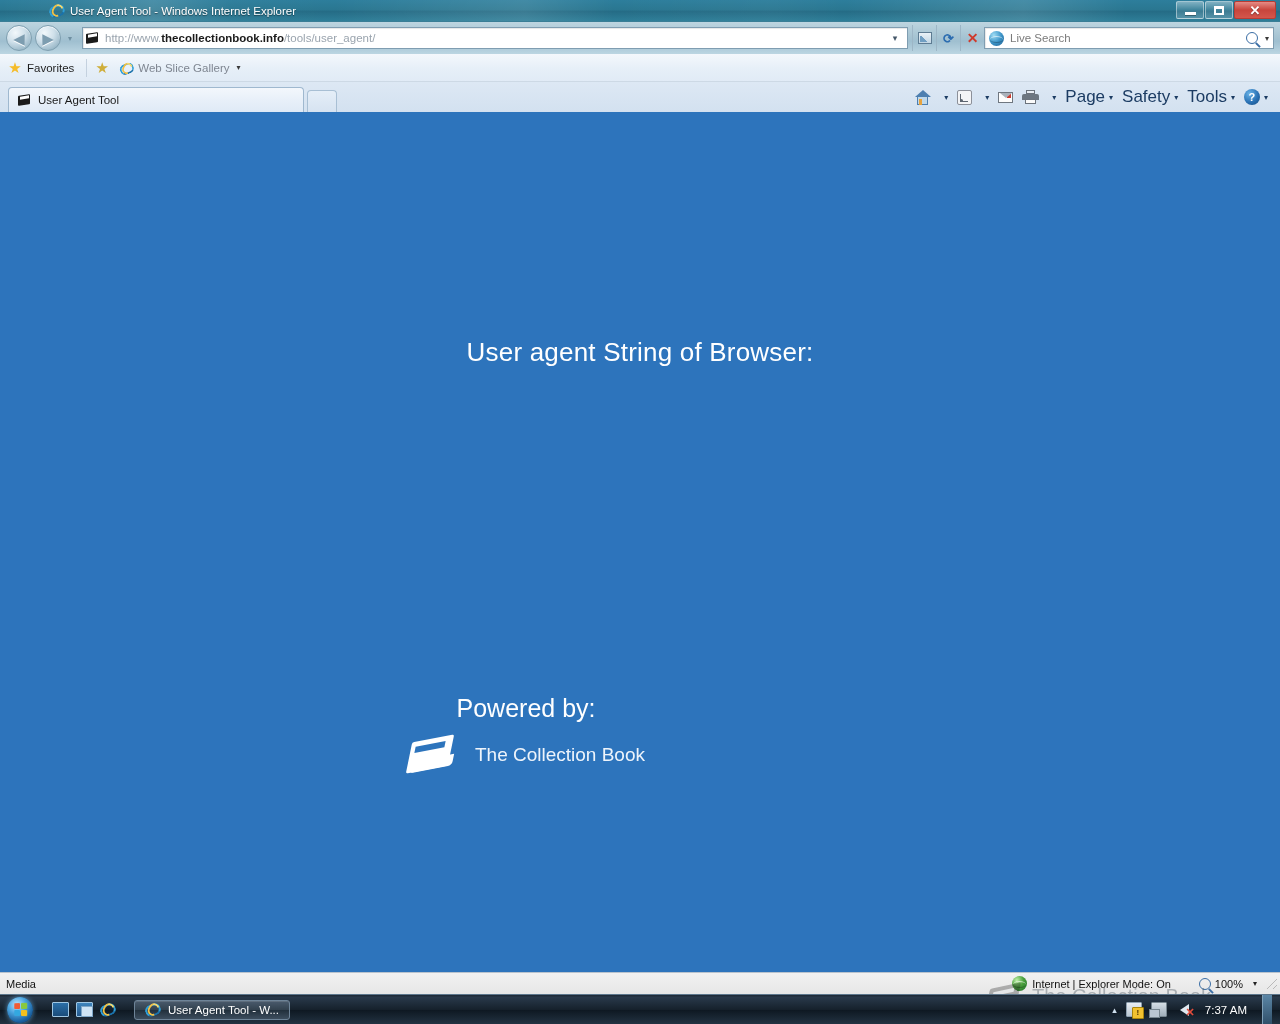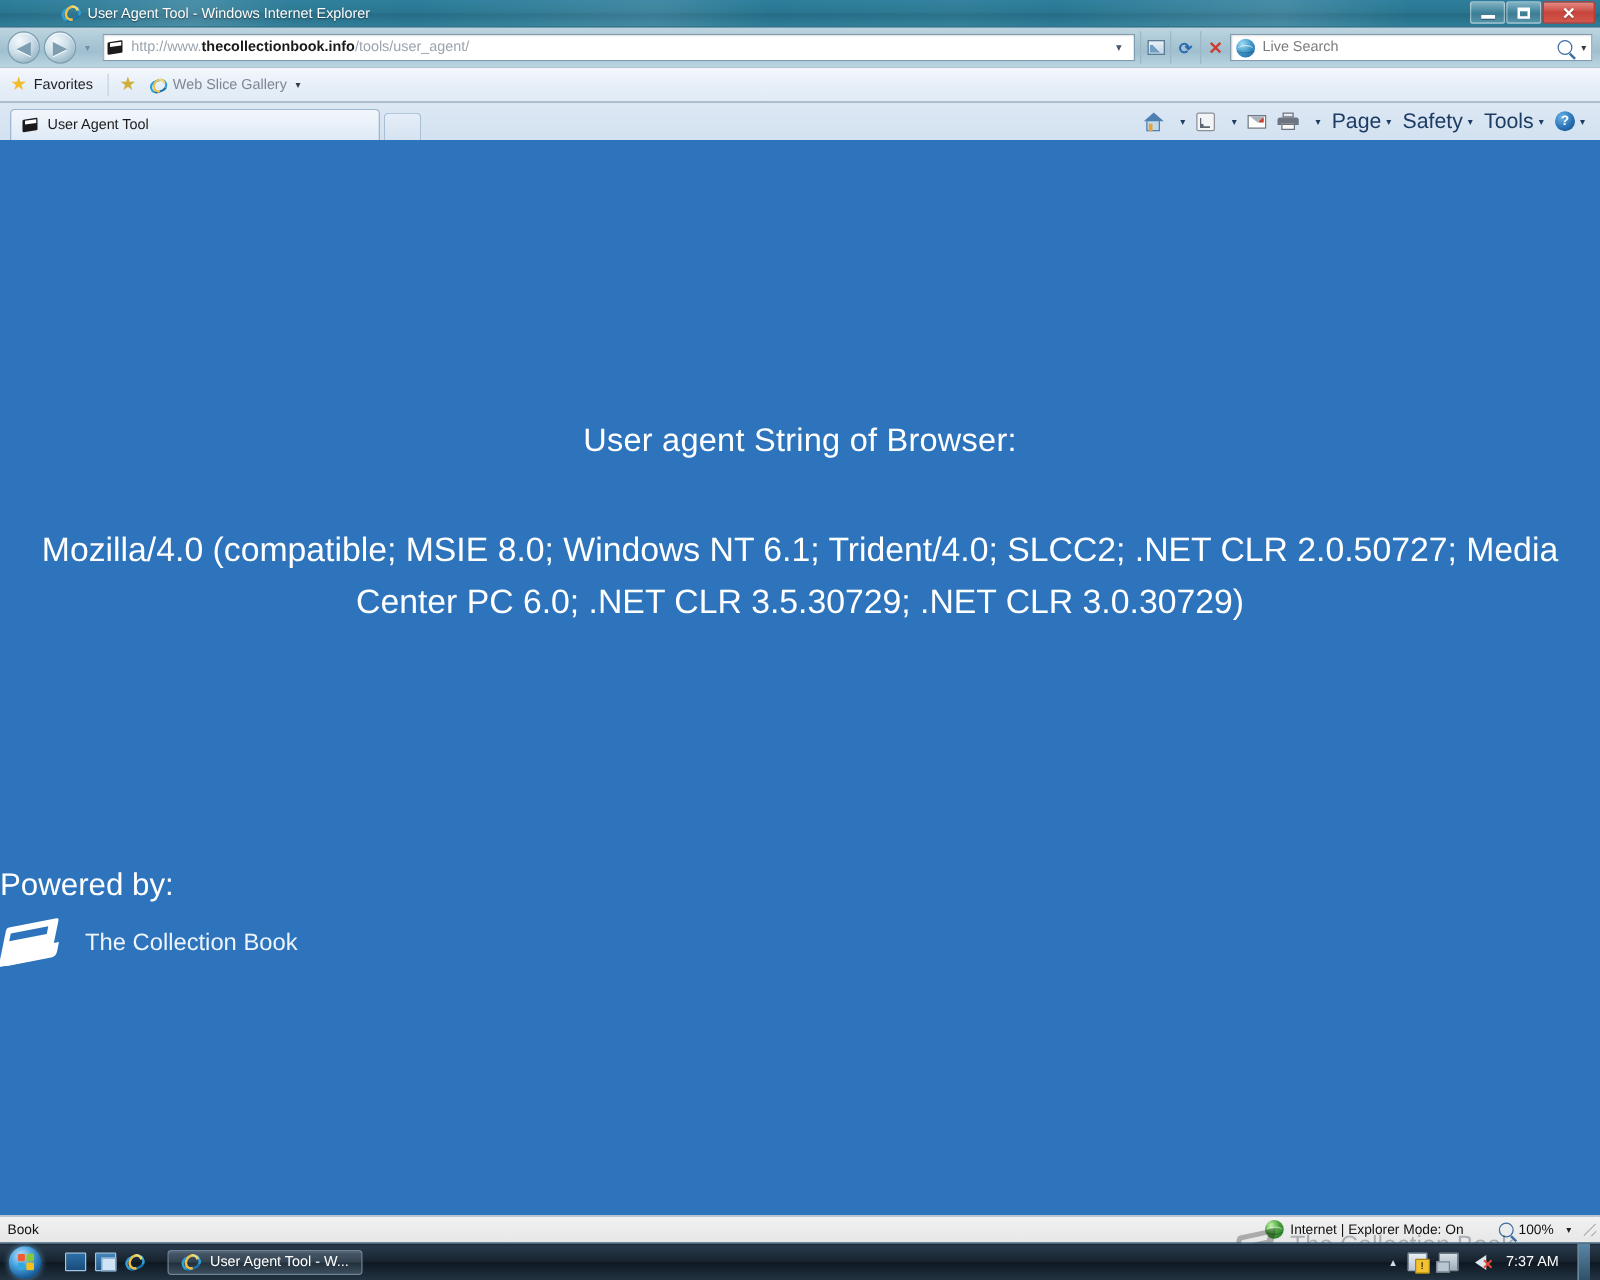--- a/index.html
+++ b/index.html
@@ -248,21 +248,21 @@
     position: absolute; top: 225px; left: 0; width: 1280px;
     text-align: center; color: #ffffff; font-size: 26px; font-weight: normal;
     letter-spacing: 0.2px;
   }
   #ua-string {
     position: absolute; top: 308px; left: 20px; width: 1240px;
     text-align: center; color: #ffffff; font-size: 27px; line-height: 41px;
     font-weight: normal;
   }
   #powered-wrap {
-    position: absolute; top: 582px; left: 0; width: 1052px; 
+    position: absolute; top: 582px; left: 0; width: 1052px; text-align: center;
   }
   #powered-label { color: #ffffff; font-size: 25px; }
   #powered-row {
     margin-top: 12px; display: inline-flex; align-items: center; gap: 16px;
   }
   #big-book { width: 52px; height: 40px; position: relative; }
   #big-book .cv {
     position: absolute; left: 2px; top: 4px; width: 42px; height: 30px;
     background: #ffffff; border-radius: 2px;
     transform: skewY(-11deg) skewX(-12deg);
@@ -536,37 +536,36 @@
     </div>
     <div class="cmd-item">
       <span class="help-icon">?</span>
       <span class="cmd-drop">▾</span>
     </div>
   </div>
 </div>
 
 <div id="viewport">
   <div id="page-heading">User agent String of Browser:</div>
-  <div id="ua-string">Mozilla/4.0 (compatible; MSIE 8.0; Windows NT 6.1; Trident/4.0; SLCC2; .NET CLR 2.0.50727; Media Center PC 6.0; .NET CLR 3.5.30729; .NET CLR 3.0.30729)</div>
 
   <div id="powered-wrap">
     <div id="powered-label">Powered by:</div>
     <div id="powered-row">
       <span id="big-book">
         <span class="cv"></span>
           <span class="sp"></span>
           <span class="edge"></span>
       </span>
       <span id="collection-name">The Collection Book</span>
     </div>
   </div>
 </div>
 
 <div id="statusbar">
-  <span id="status-text">Book</span>
+  <span id="status-text">Media</span>
   <span id="status-sep1"></span>
   <span id="zone-area">
     <span class="globe green"></span>
     <span id="zone-text">Internet | Explorer Mode: On</span>
   </span>
   <span id="zoom-area">
     <span class="magnifier"></span>
     <span id="zoom-text">100%</span>
     <span style="font-size:8px;color:#222;margin-left:6px;">▾</span>
   </span>

